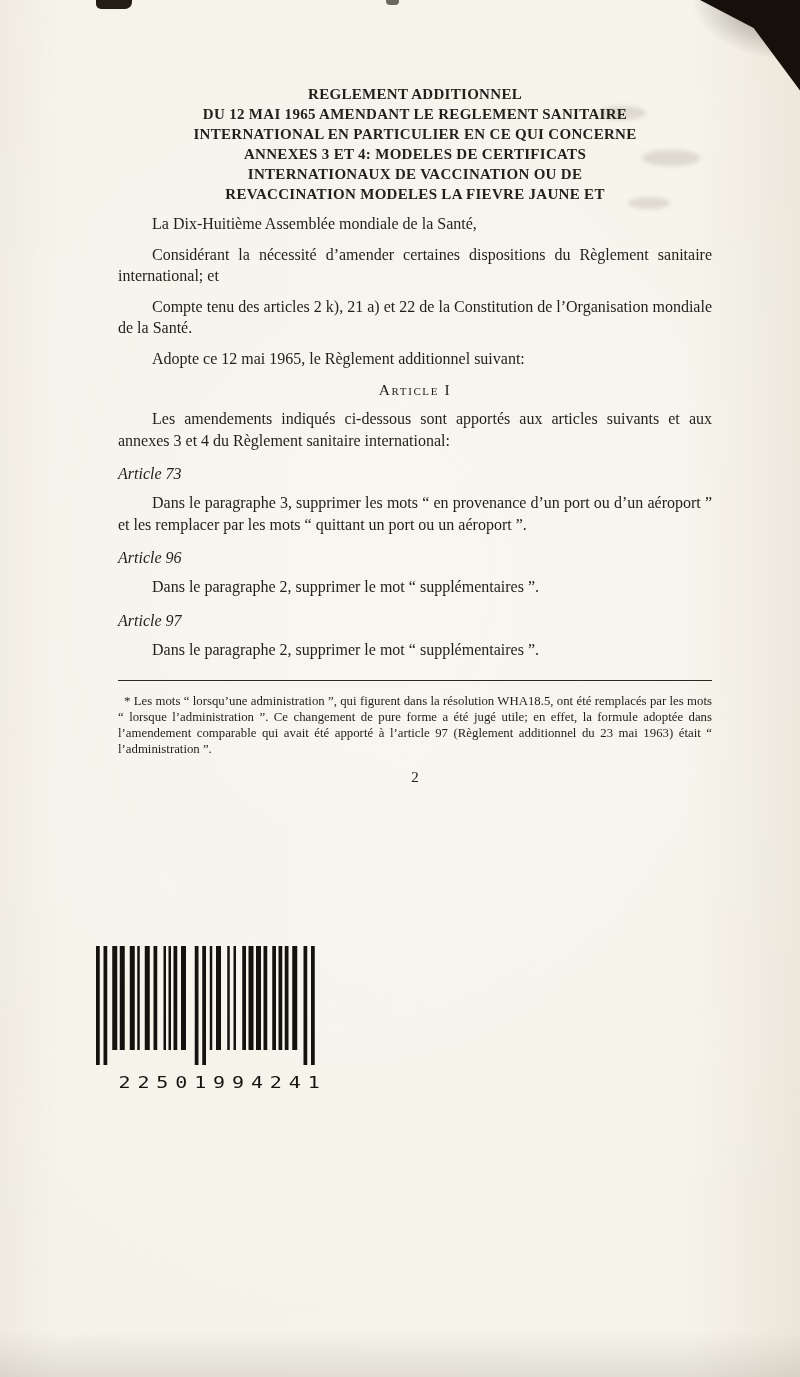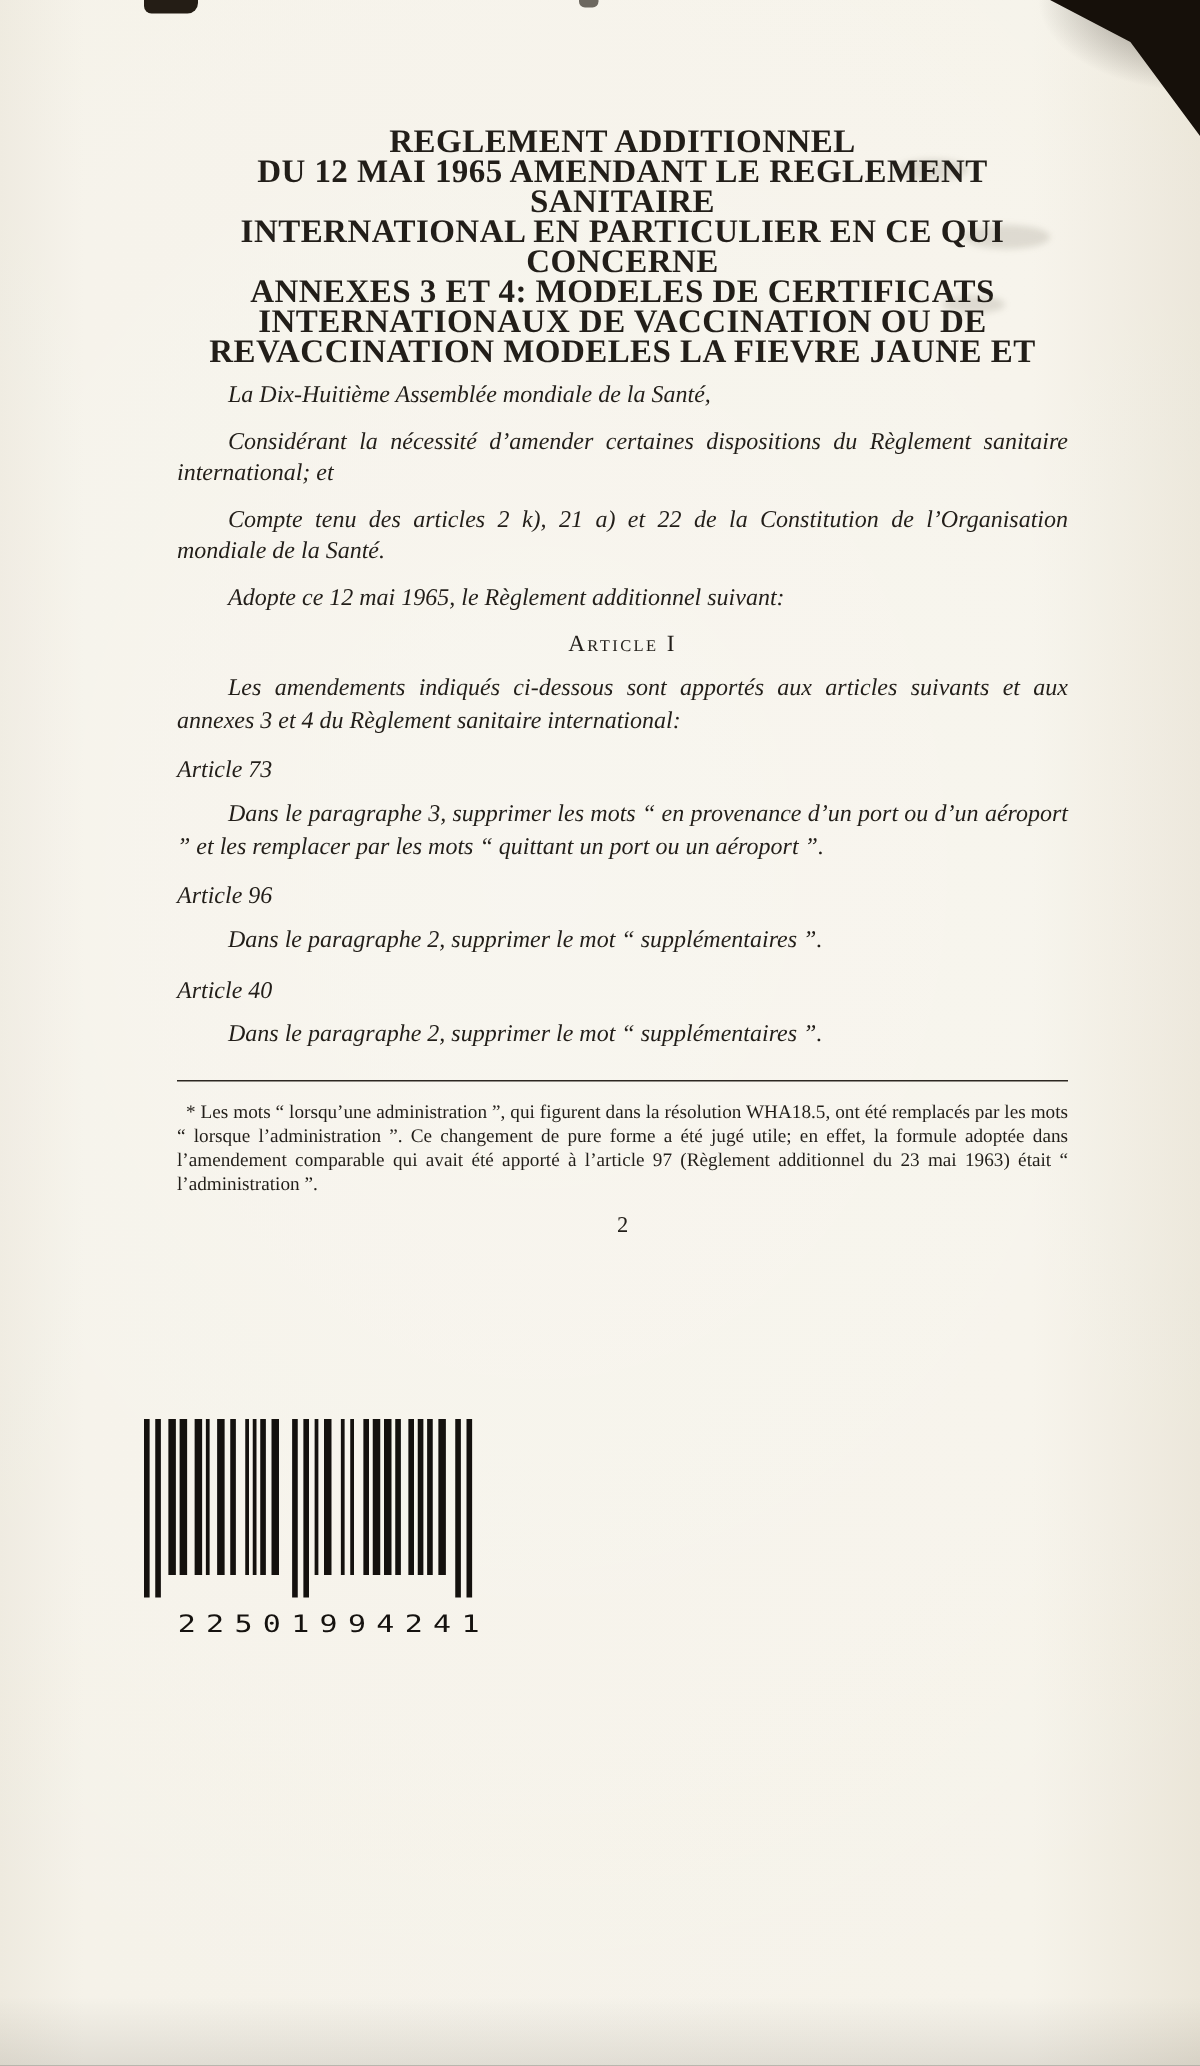--- a/index.html
+++ b/index.html
@@ -35,27 +35,27 @@
   .smudge-2 { left:642px; top:150px; width:58px; height:16px; }
   .smudge-3 { left:628px; top:197px; width:42px; height:12px; }
   .bottom-shade {
     position:absolute; left:0; bottom:0; width:800px; height:46px;
     background:linear-gradient(180deg, rgba(0,0,0,0) 0%, rgba(40,32,22,0.10) 100%);
     pointer-events:none;
   }
   
   .content { position:absolute; left:118px; top:84px; width:594px; }
   .title {
-    text-align:center; font-size:22px; font-weight:bold;
+    text-align:center; font-size:15px; font-weight:bold;
     line-height:20px; letter-spacing:0.3px; margin-bottom:6px;
   }
   .title .tline { display:block; }
   .body-p {
     font-size:16px; line-height:21.5px; text-align:justify;
-    text-indent:34px; margin-top:9px;font-style:italic;
+    text-indent:34px; margin-top:9px;
   }
   .article-roman {
     font-size:15.5px; font-weight:normal; font-variant:small-caps;
     letter-spacing:1.6px; text-align:center; margin-top:12px; margin-bottom:4px;
   }
   .article-num {
     font-size:16px; font-style:italic; font-weight:normal;
     margin-top:14px; margin-bottom:0;
   }
   .footnote-rule { margin-top:20px; border-top:1px solid #2c2721; width:100%; height:0; }
@@ -108,21 +108,21 @@
 
     <h2 class="article-roman">Article I</h2>
     <p class="body-p">Les amendements indiqués ci-dessous sont apportés aux articles suivants et aux annexes 3 et 4 du Règlement sanitaire international:</p>
 
     <h3 class="article-num">Article 73</h3>
     <p class="body-p">Dans le paragraphe 3, supprimer les mots “ en provenance d’un port ou d’un aéroport ” et les remplacer par les mots “ quittant un port ou un aéroport ”.</p>
 
     <h3 class="article-num">Article 96</h3>
     <p class="body-p">Dans le paragraphe 2, supprimer le mot “ supplémentaires ”.</p>
 
-    <h3 class="article-num">Article 40</h3>
+    <h3 class="article-num">Article 97</h3>
     <p class="body-p">Dans le paragraphe 2, supprimer le mot “ supplémentaires ”.</p>
 
     <div class="footnote-rule"></div>
     <p class="footnote">* Les mots “ lorsqu’une administration ”, qui figurent dans la résolution WHA18.5, ont été remplacés par les mots “ lorsque l’administration ”. Ce changement de pure forme a été jugé utile; en effet, la formule adoptée dans l’amendement comparable qui avait été apporté à l’article 97 (Règlement additionnel du 23 mai 1963) était “ l’administration ”.</p>
 
     <div class="page-number">2</div>
   </div>
 
   <div class="barcode-wrap">
     <div class="bars">

